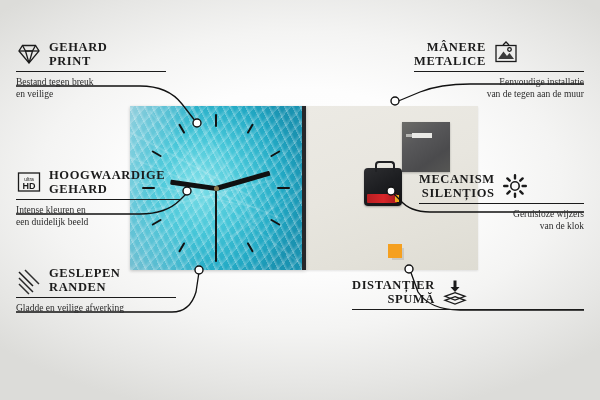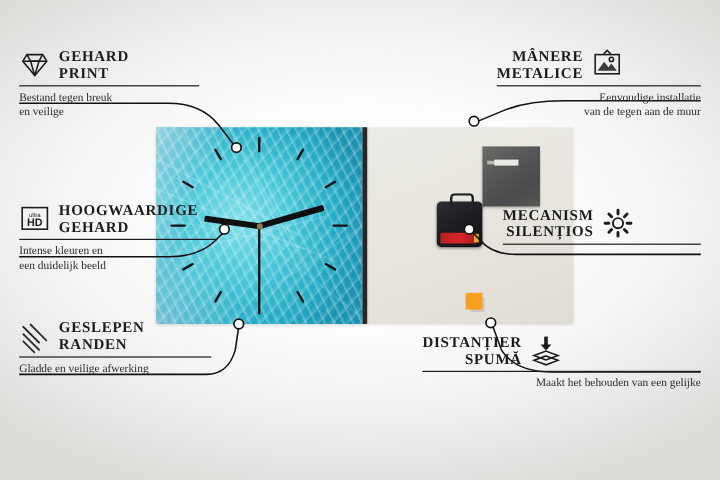--- a/index.html
+++ b/index.html
@@ -249,20 +249,24 @@
         <svg viewBox="0 0 26 26" width="26" height="26">
             <g fill="none" stroke="#1b1b1b" stroke-width="1.6">
           <circle cx="13" cy="13" r="4.2"></circle>
           <path d="M13 2.2 v3.2 M13 20.6 v3.2 M2.2 13 h3.2 M20.6 13 h3.2
                    M5.4 5.4 l2.3 2.3 M18.3 18.3 l2.3 2.3 M20.6 5.4 l-2.3 2.3 M7.7 18.3 l-2.3 2.3" stroke-linecap="round" stroke-width="2.4"></path>
             </g>
           </svg>
       </span>
     </div>
     <div class="co-rule"></div>
+    <div class="co-sub">
+      <span>Geruisloze wijzers</span><br>
+      <span>van de klok</span>
+    </div>
   </div>
 
   <div class="callout right" style="right:16px;top:278px;width:232px;">
     <div class="row">
       <span class="co-title">
         <span>DISTANȚIER</span><br>
         <span>SPUMĂ</span>
       </span>
       <span class="ico">
         <svg viewBox="0 0 26 26" width="26" height="26">
@@ -270,17 +274,17 @@
           <path d="M13 1.5 v8" stroke-width="3"></path>
           <path d="M8.5 8 L13 13 L17.5 8 Z" fill="#1b1b1b" stroke="none"></path>
           <path d="M13 13.6 L23 17.3 L13 21 L3 17.3 Z"></path>
           <path d="M13 17.6 L23 21.3 L13 25 L3 21.3 Z"></path>
             </g>
           </svg>
       </span>
     </div>
     <div class="co-rule"></div>
     <div class="co-sub">
-      <span>Maakt het behouden van een gelijke</span><br>
+      <br>
     </div>
   </div>
 
 </div>
 
 </body></html>

